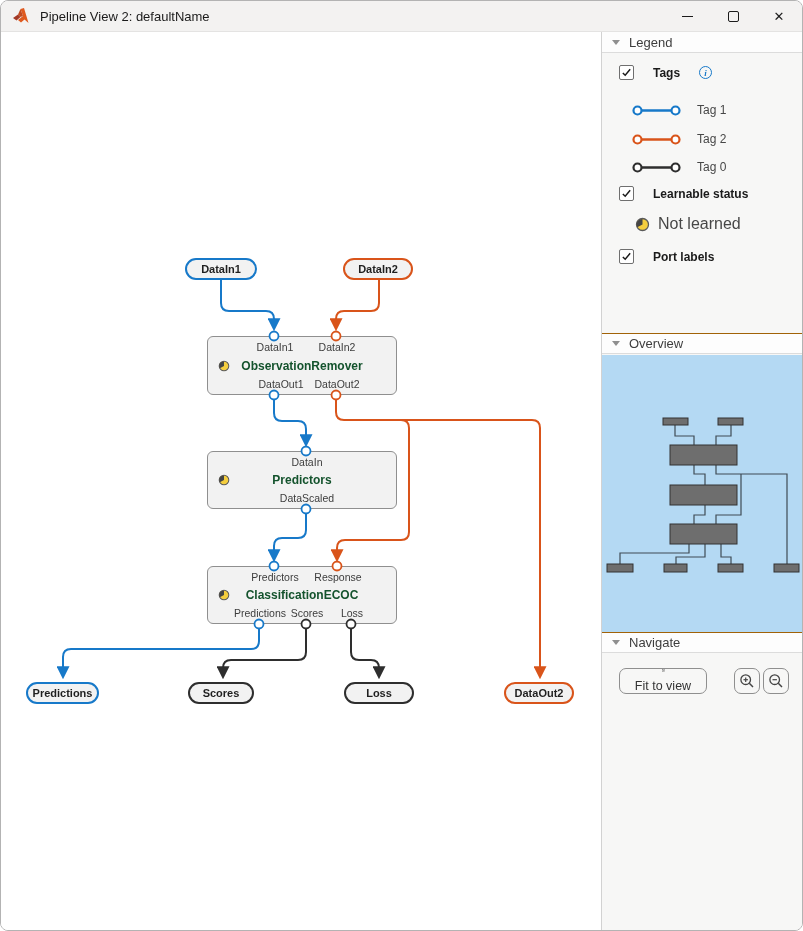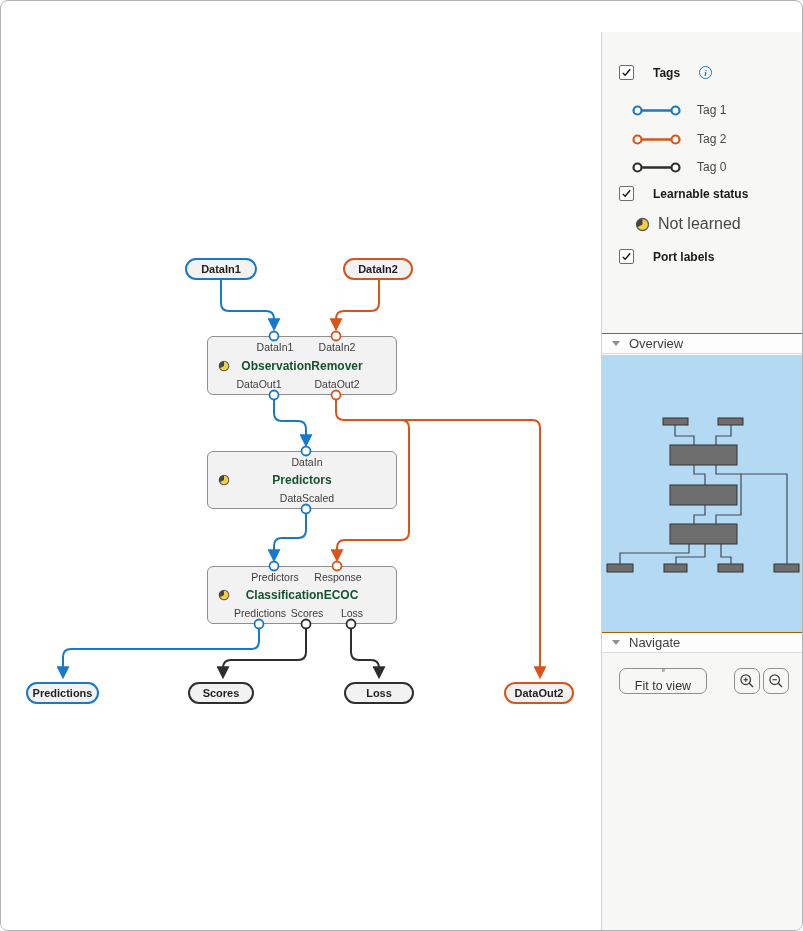--- a/index.html
+++ b/index.html
@@ -43,39 +43,58 @@
   .nl-row{position:absolute;display:flex;align-items:center;gap:8px;}
   .nl-label{font-size:16px;color:#474747;}
   .overview-map{position:absolute;left:0;width:100%;background:#b4d9f3;}
   .nav-btn{position:absolute;display:flex;align-items:center;justify-content:center;gap:7px;background:#f7f7f6;border:1px solid #8f8f8f;border-radius:7px;font-size:12.5px;color:#333333;flex-direction:column;}
 </style>
 </head>
 <body>
 
 <div class="window">
 
+  <div class="titlebar">
+    <svg class="app-icon" viewBox="0 0 18 18">
+      <polygon points="1,11 6,7.5 8.5,10 4.5,13.5" fill="#a33a27"></polygon>
+      <polygon points="8.5,2 12,1 16.5,16 12.5,12.5 9,15.5 6,13 11,9" fill="#df5a1f"></polygon>
+      <polygon points="8.5,2 11,9 8.5,10 6,7.5" fill="#c14a20"></polygon>
+    </svg>
+    <span class="title-text">Pipeline View 2: defaultName</span>
+    <div class="win-controls">
+      <div class="win-btn">
+          <span class="glyph-min"></span>
+        </div>
+      <div class="win-btn">
+          <span class="glyph-max"></span>
+        </div>
+      <div class="win-btn">
+          <span class="glyph-close">✕</span>
+        </div>
+    </div>
+  </div>
 
   <div class="canvas"></div>
 
   <div class="pill blue" style="left:184px;top:257px;width:72px;height:22px;">
     <span>DataIn1</span>
   </div>
   <div class="pill orange" style="left:342px;top:257px;width:70px;height:22px;">
     <span>DataIn2</span>
   </div>
 
   <div class="block" style="left:206px;top:335px;width:190px;height:59px;">
     <svg class="clock" width="12" height="12" viewBox="0 0 14 14">
       <circle cx="7" cy="7" r="5.6" fill="#f5ce3e" stroke="#5a5a5a" stroke-width="1.2"></circle>
       <path d="M7 7 L7 1.8 A5.2 5.2 0 0 0 2.1 9.5 Z" fill="#454545"></path>
     </svg>
     <span class="block-name">ObservationRemover</span>
     <span class="port-label top" style="left:67px;">DataIn1</span>
     <span class="port-label top" style="left:129px;">DataIn2</span>
-    <span class="port-label bot" style="left:51px;">DataOut1</span>
+    <span class="port-label bot" style="left:73px;">DataOut1</span>
     <span class="port-label bot" style="left:129px;">DataOut2</span>
   </div>
 
   <div class="block" style="left:206px;top:450px;width:190px;height:58px;">
     <svg class="clock" width="12" height="12" viewBox="0 0 14 14">
       <circle cx="7" cy="7" r="5.6" fill="#f5ce3e" stroke="#5a5a5a" stroke-width="1.2"></circle>
       <path d="M7 7 L7 1.8 A5.2 5.2 0 0 0 2.1 9.5 Z" fill="#454545"></path>
     </svg>
     <span class="block-name">Predictors</span>
     <span class="port-label top" style="left:99px;">DataIn</span>
@@ -141,20 +160,24 @@
       <circle cx="273" cy="565" r="4.5" stroke="#1779c9"></circle>
       <circle cx="336" cy="565" r="4.5" stroke="#d9541a"></circle>
       <circle cx="258" cy="623" r="4.5" stroke="#1779c9"></circle>
       <circle cx="305" cy="623" r="4.5" stroke="#2e2e2e"></circle>
       <circle cx="350" cy="623" r="4.5" stroke="#2e2e2e"></circle>
     </g>
   </svg>
 
   <div class="sidebar">
 
+    <div class="sec-header" style="top:0;">
+      <span class="tri"></span>
+      <span class="sec-title">Legend</span>
+    </div>
 
     <div class="chkrow" style="left:17px;top:33px;">
       <span class="chkbox">
         <svg width="11" height="11" viewBox="0 0 12 12">
             <polyline points="2,6.5 4.6,9 10,2.5" fill="none" stroke="#1a1a1a" stroke-width="1.6"></polyline>
           </svg>
       </span>
       <span class="chklabel">Tags</span>
       <span class="info-icon">i</span>
     </div>

